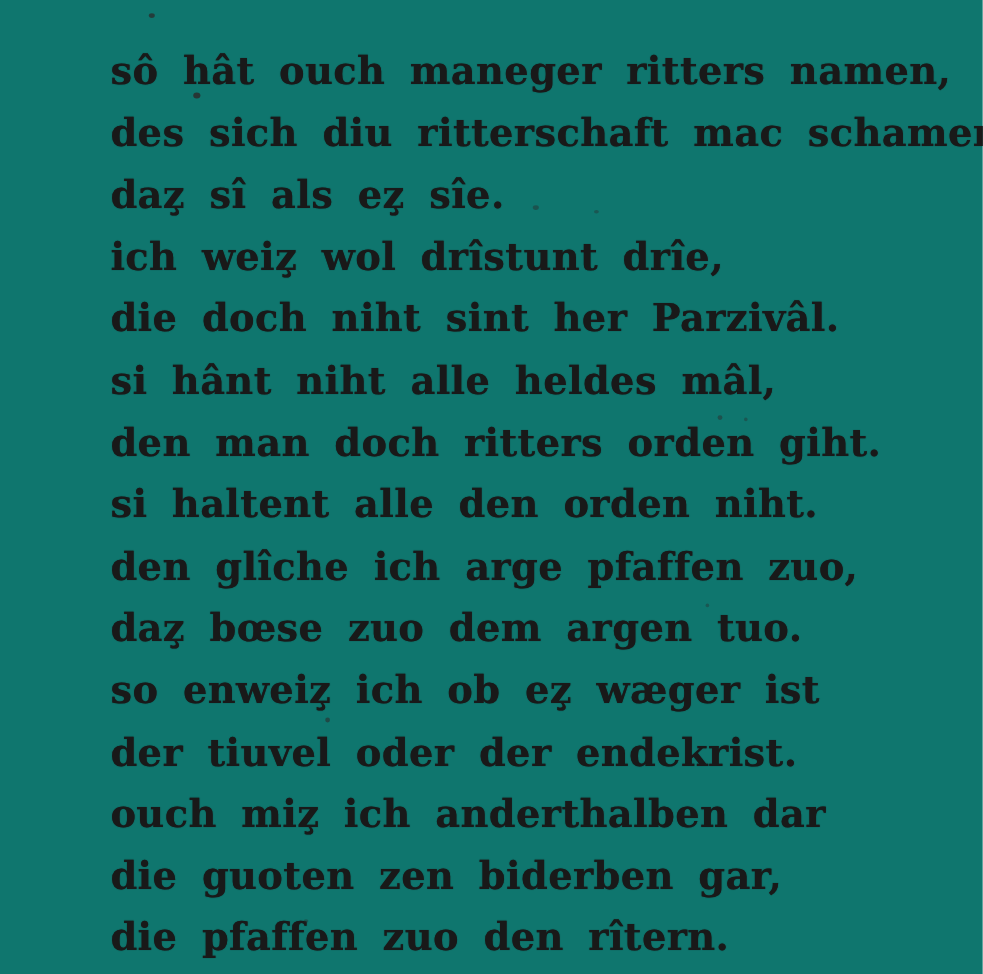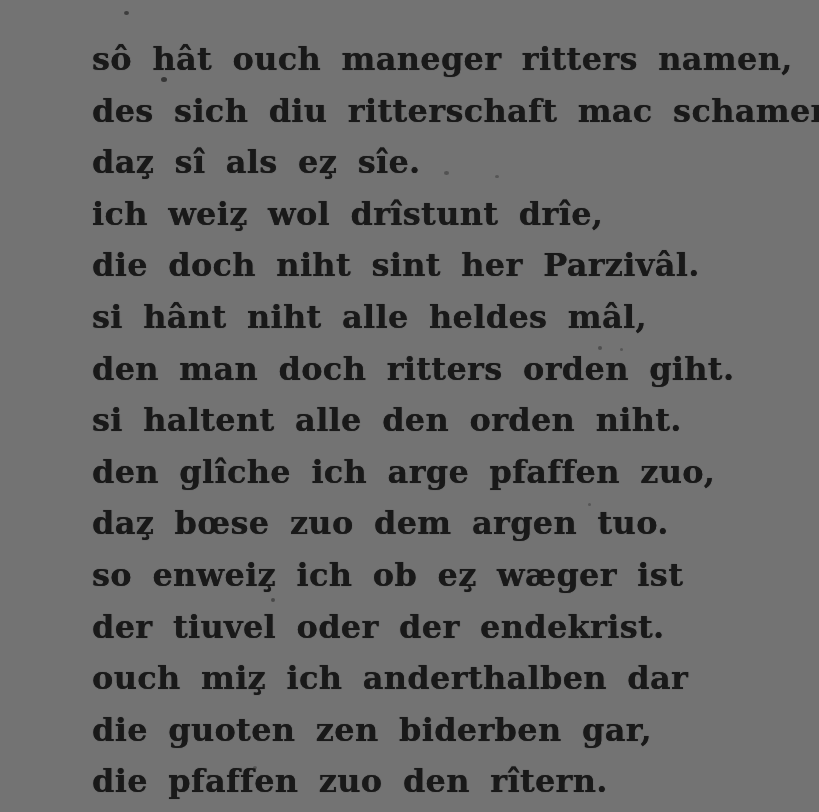--- a/index.html
+++ b/index.html
@@ -4,21 +4,21 @@
 <style>
   html, body {
     margin: 0;
     padding: 0;
     background: #ffffff;
   }
   .page {
     position: relative;
     width: 819px;
     height: 812px;
-    background: #737373;
+    background: #0f766e;
     overflow: hidden;
   }
   .poem {
     position: absolute;
     left: 92px;
     top: 34px;
     font-family: "DejaVu Serif", "Liberation Serif", serif;
     font-weight: 700;
     font-size: 32px;
     line-height: 51.6px;

